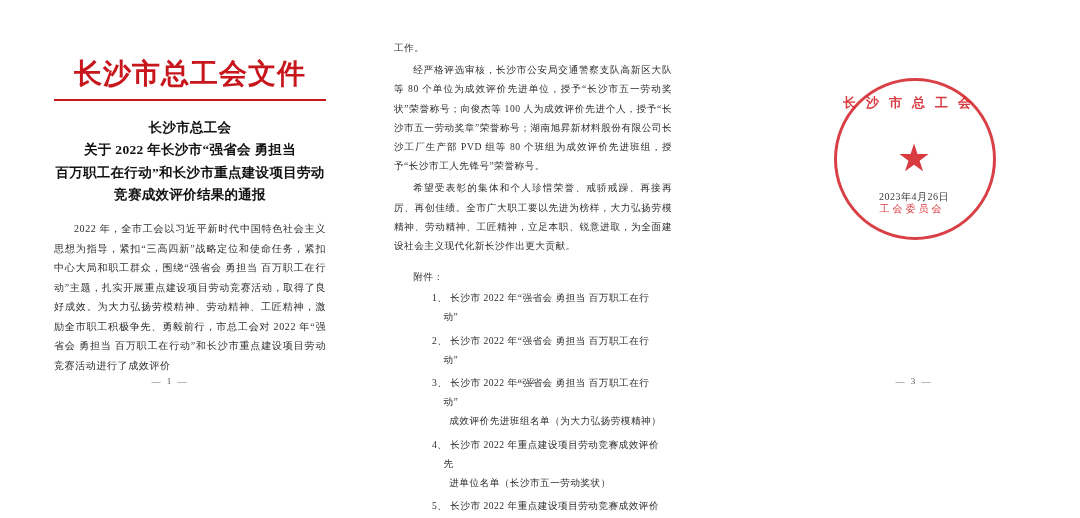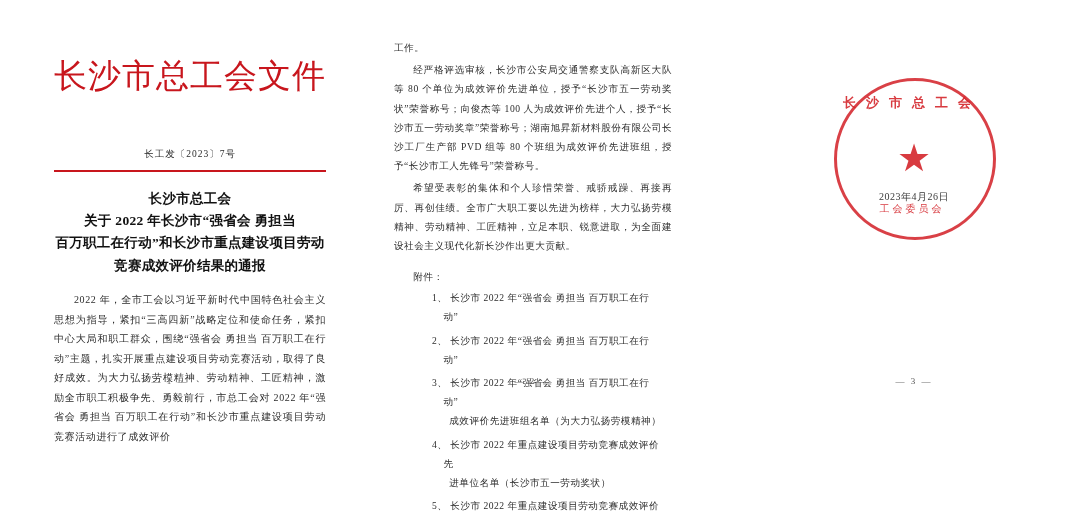--- a/index.html
+++ b/index.html
@@ -28,22 +28,22 @@
     box-sizing: border-box;
   }
   #page-1 { left: 20px;  width: 340px; padding: 52px 34px 0 34px; }
   #page-2 { left: 372px; width: 322px; padding: 38px 22px 0 22px; }
   #page-3 { left: 768px; width: 292px; padding: 36px 20px 0 20px; }
 
   
   .masthead {
     color: #c8161d;
     font-family: "Liberation Serif", serif;
-    font-weight: normal;
-    font-size: 33px;
+    font-weight: bold;
+    font-size: 28px;
     letter-spacing: 1px;
     text-align: center;
     line-height: 1.15;
     margin-top: 6px;
     white-space: nowrap;
   }
   .doc-number {
     text-align: center;
     font-size: 9.5px;
     color: #2b2b2b;
@@ -198,21 +198,20 @@
   }
   #page-1 .folio { left: -20px; }
 </style>
 </head>
 <body>
 
 <div class="sheet">
 
   <div class="page" id="page-1">
     <div class="masthead">长沙市总工会文件</div>
-    <div class="doc-number">长工发〔2023〕7号</div>
     <div class="red-rule"></div>
 
     <div class="doc-title">
       <div>长沙市总工会</div>
       <div>关于 2022 年长沙市“强省会 勇担当</div>
       <div>百万职工在行动”和长沙市重点建设项目劳动</div>
       <div>竞赛成效评价结果的通报</div>
     </div>
 
     <div class="body-text">

